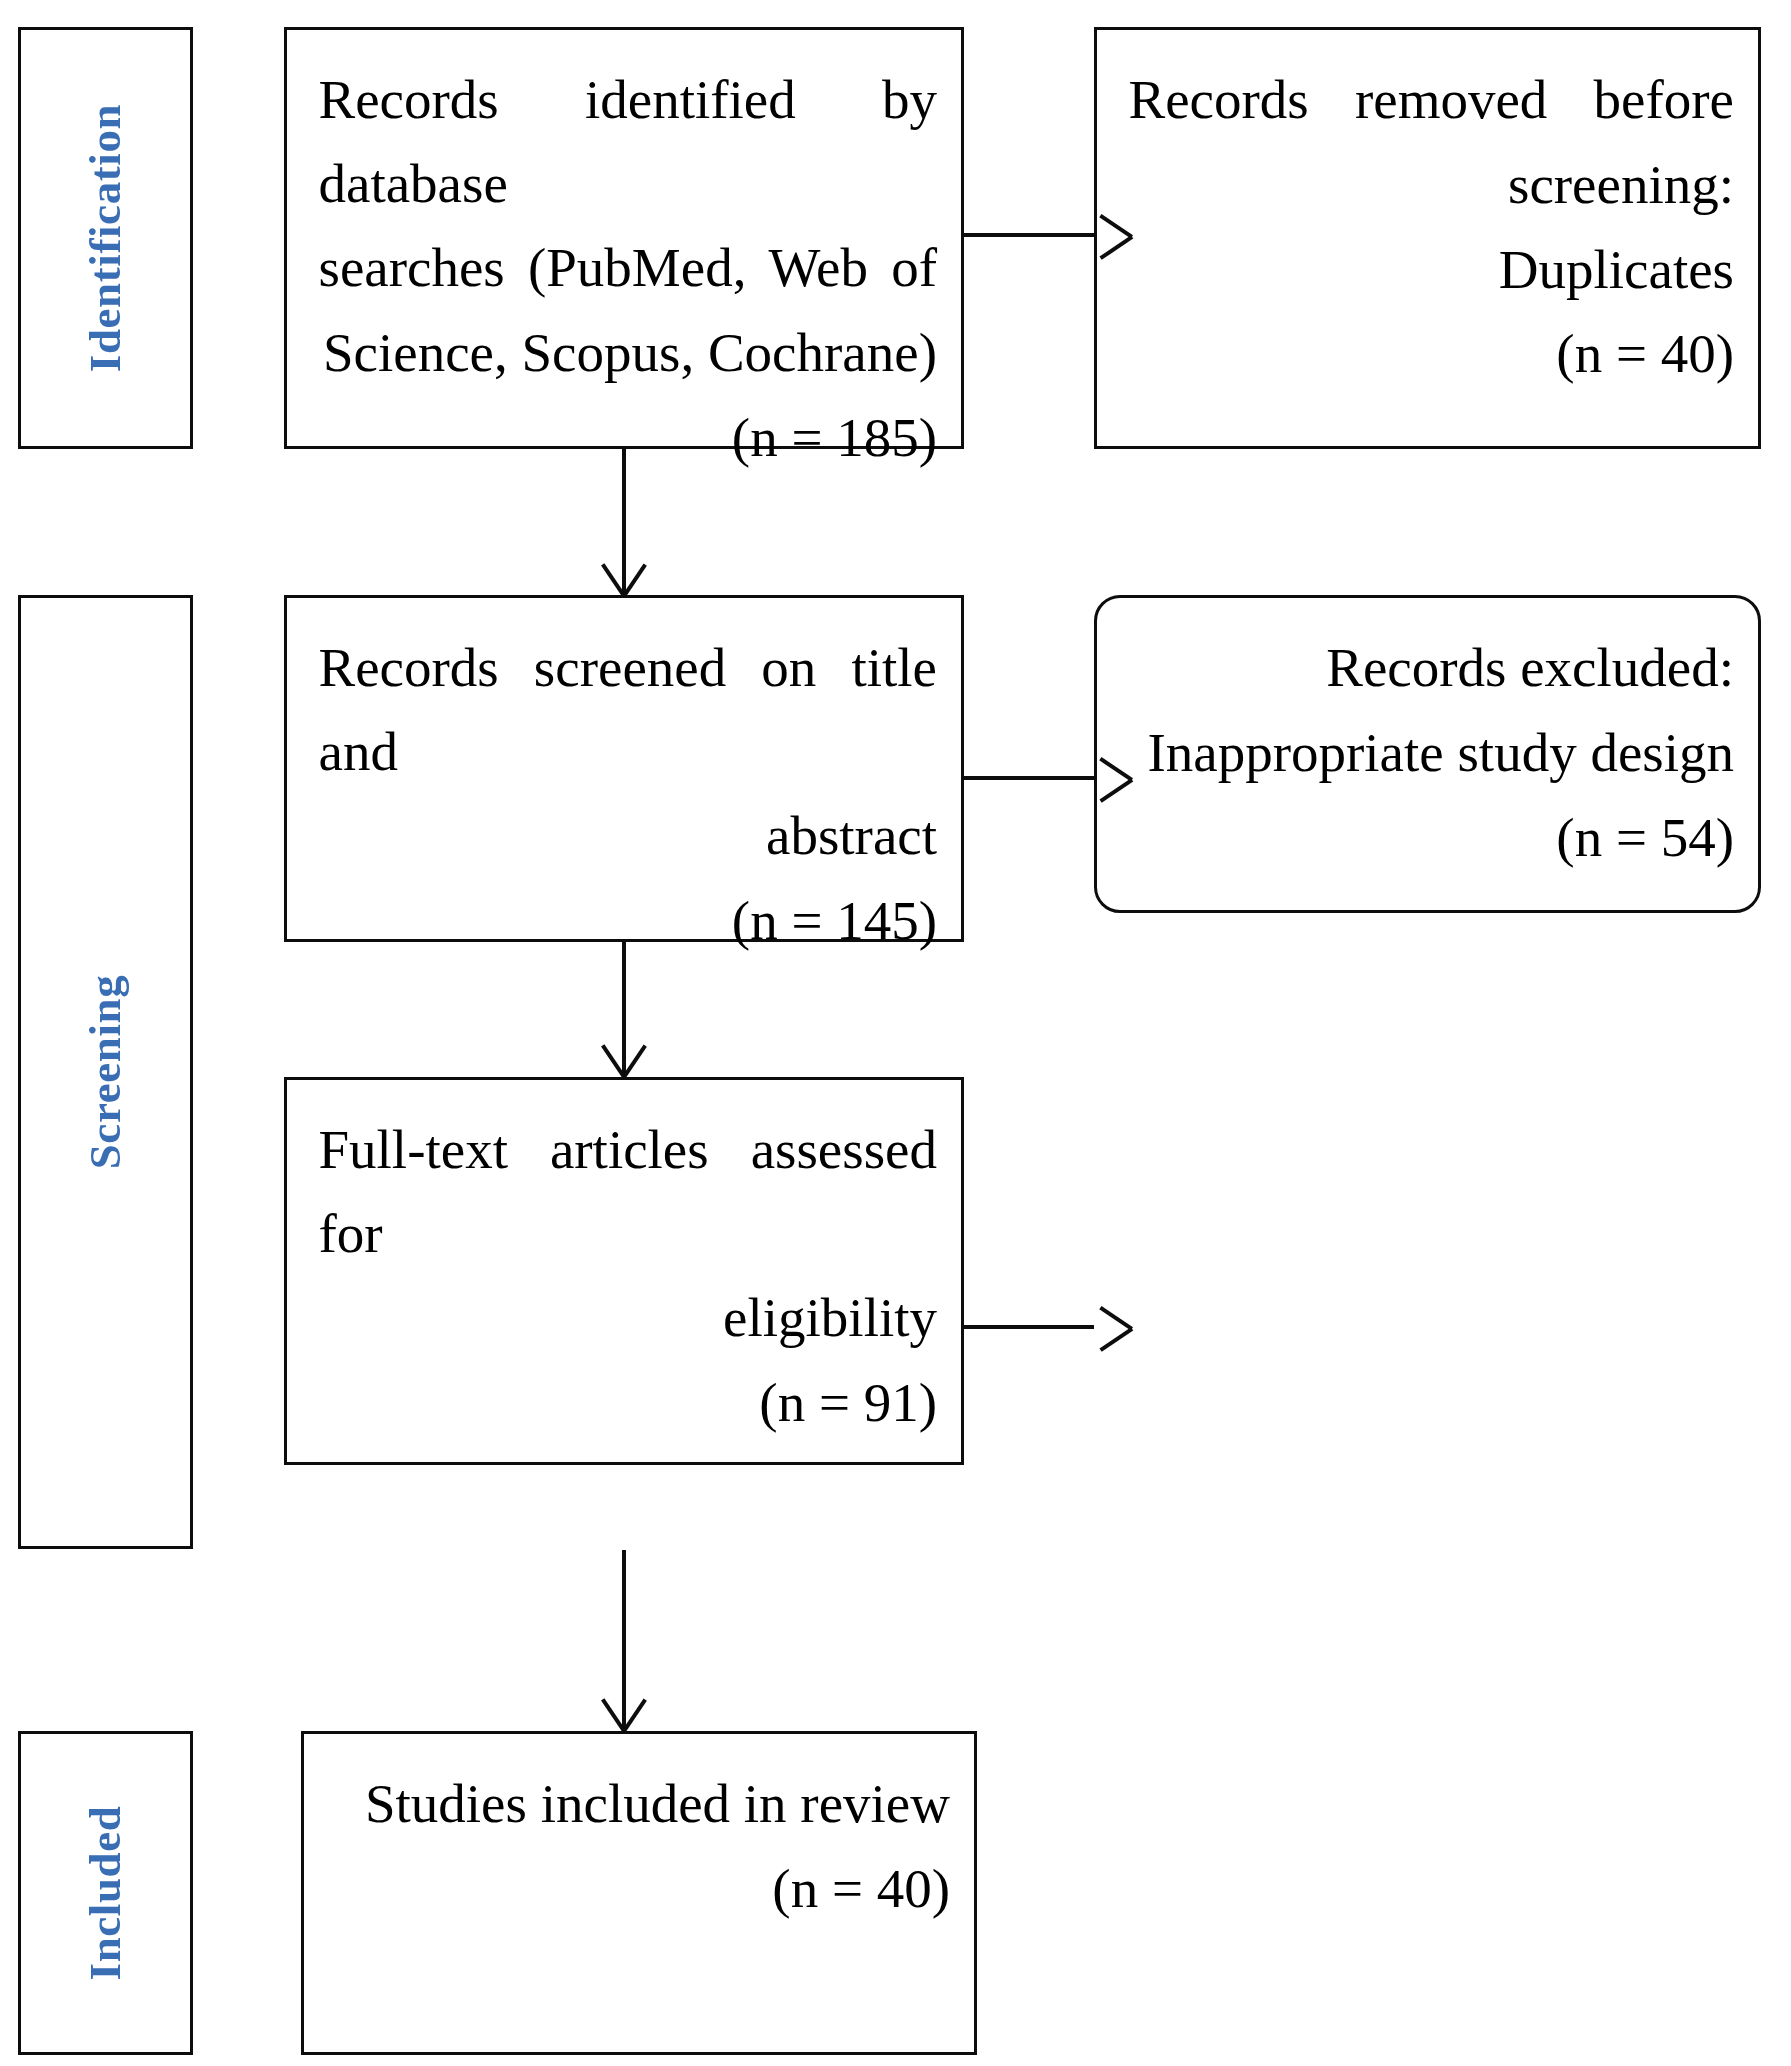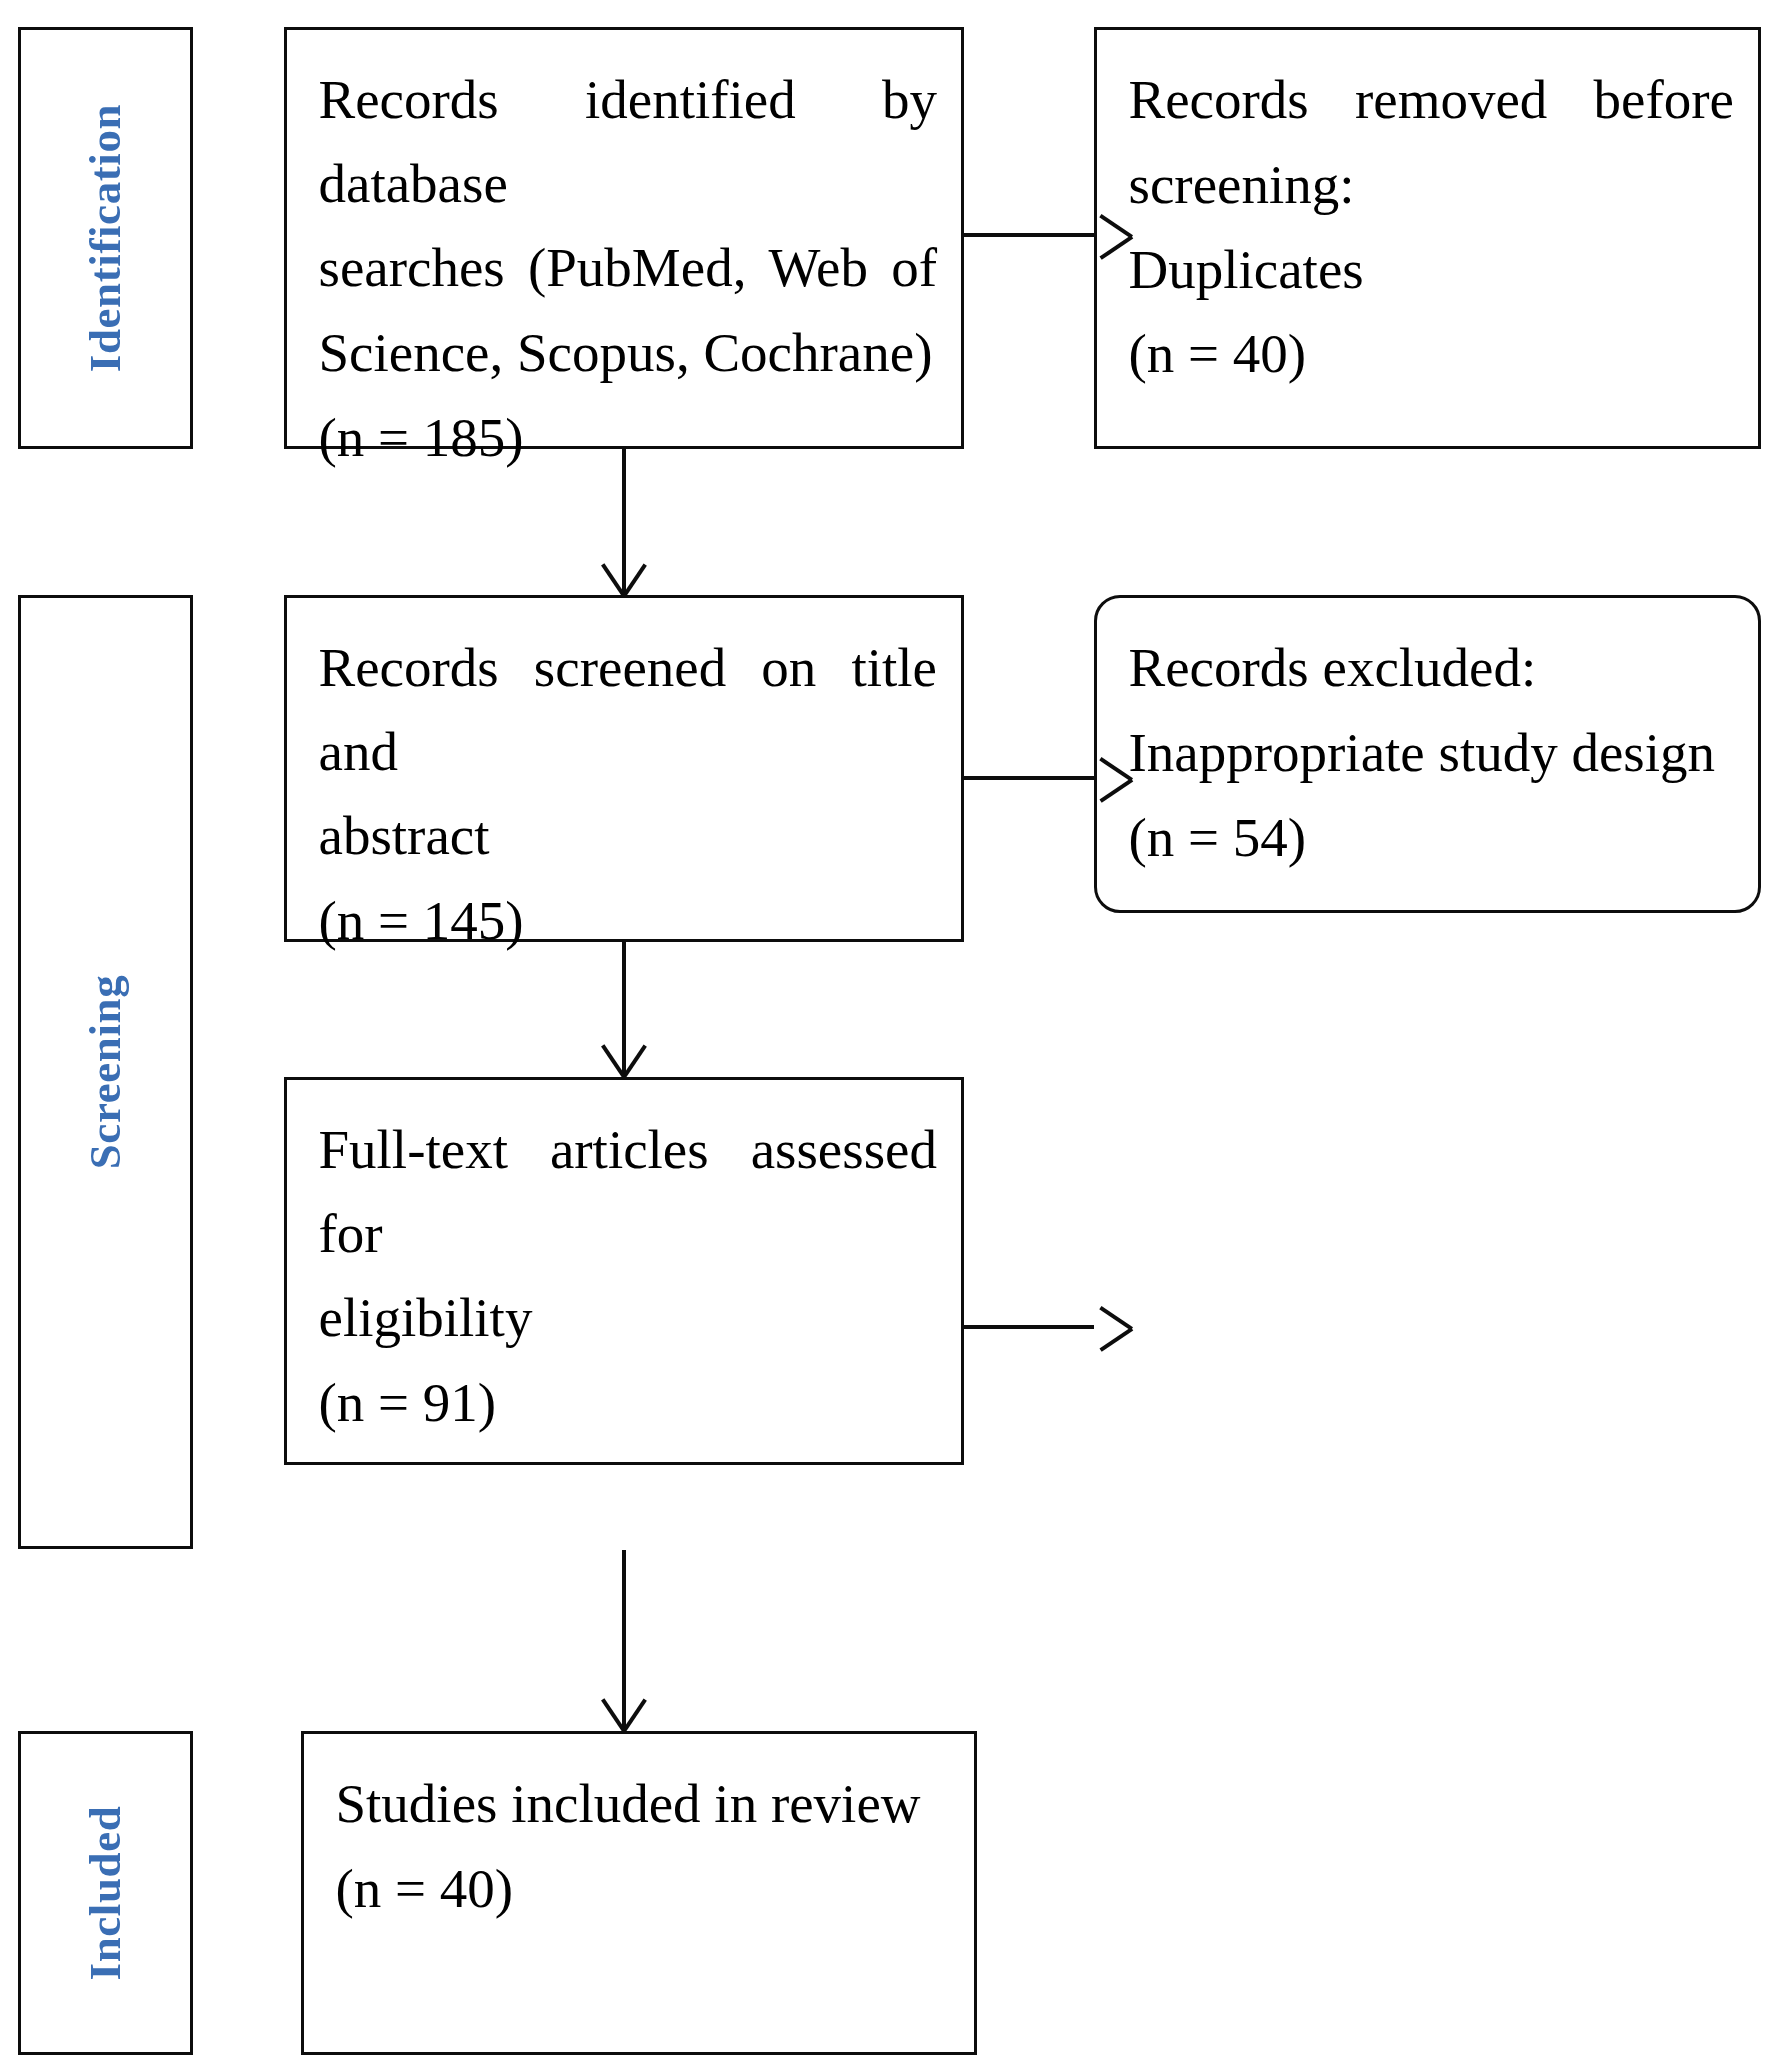--- a/index.html
+++ b/index.html
@@ -53,21 +53,21 @@
     line-height: 1.52;
   }
   .content p {
     margin: 0 0 1.2px 0;
   }
   .justify {
     text-align: justify;
     text-align-last: justify;
   }
   .left {
-    text-align: left;
+    text-align: right;
   }
 
   
   .vline {
     position: absolute;
     width: 3.6px;
     background: #0d0d0d;
   }
   .hline {
     position: absolute;

